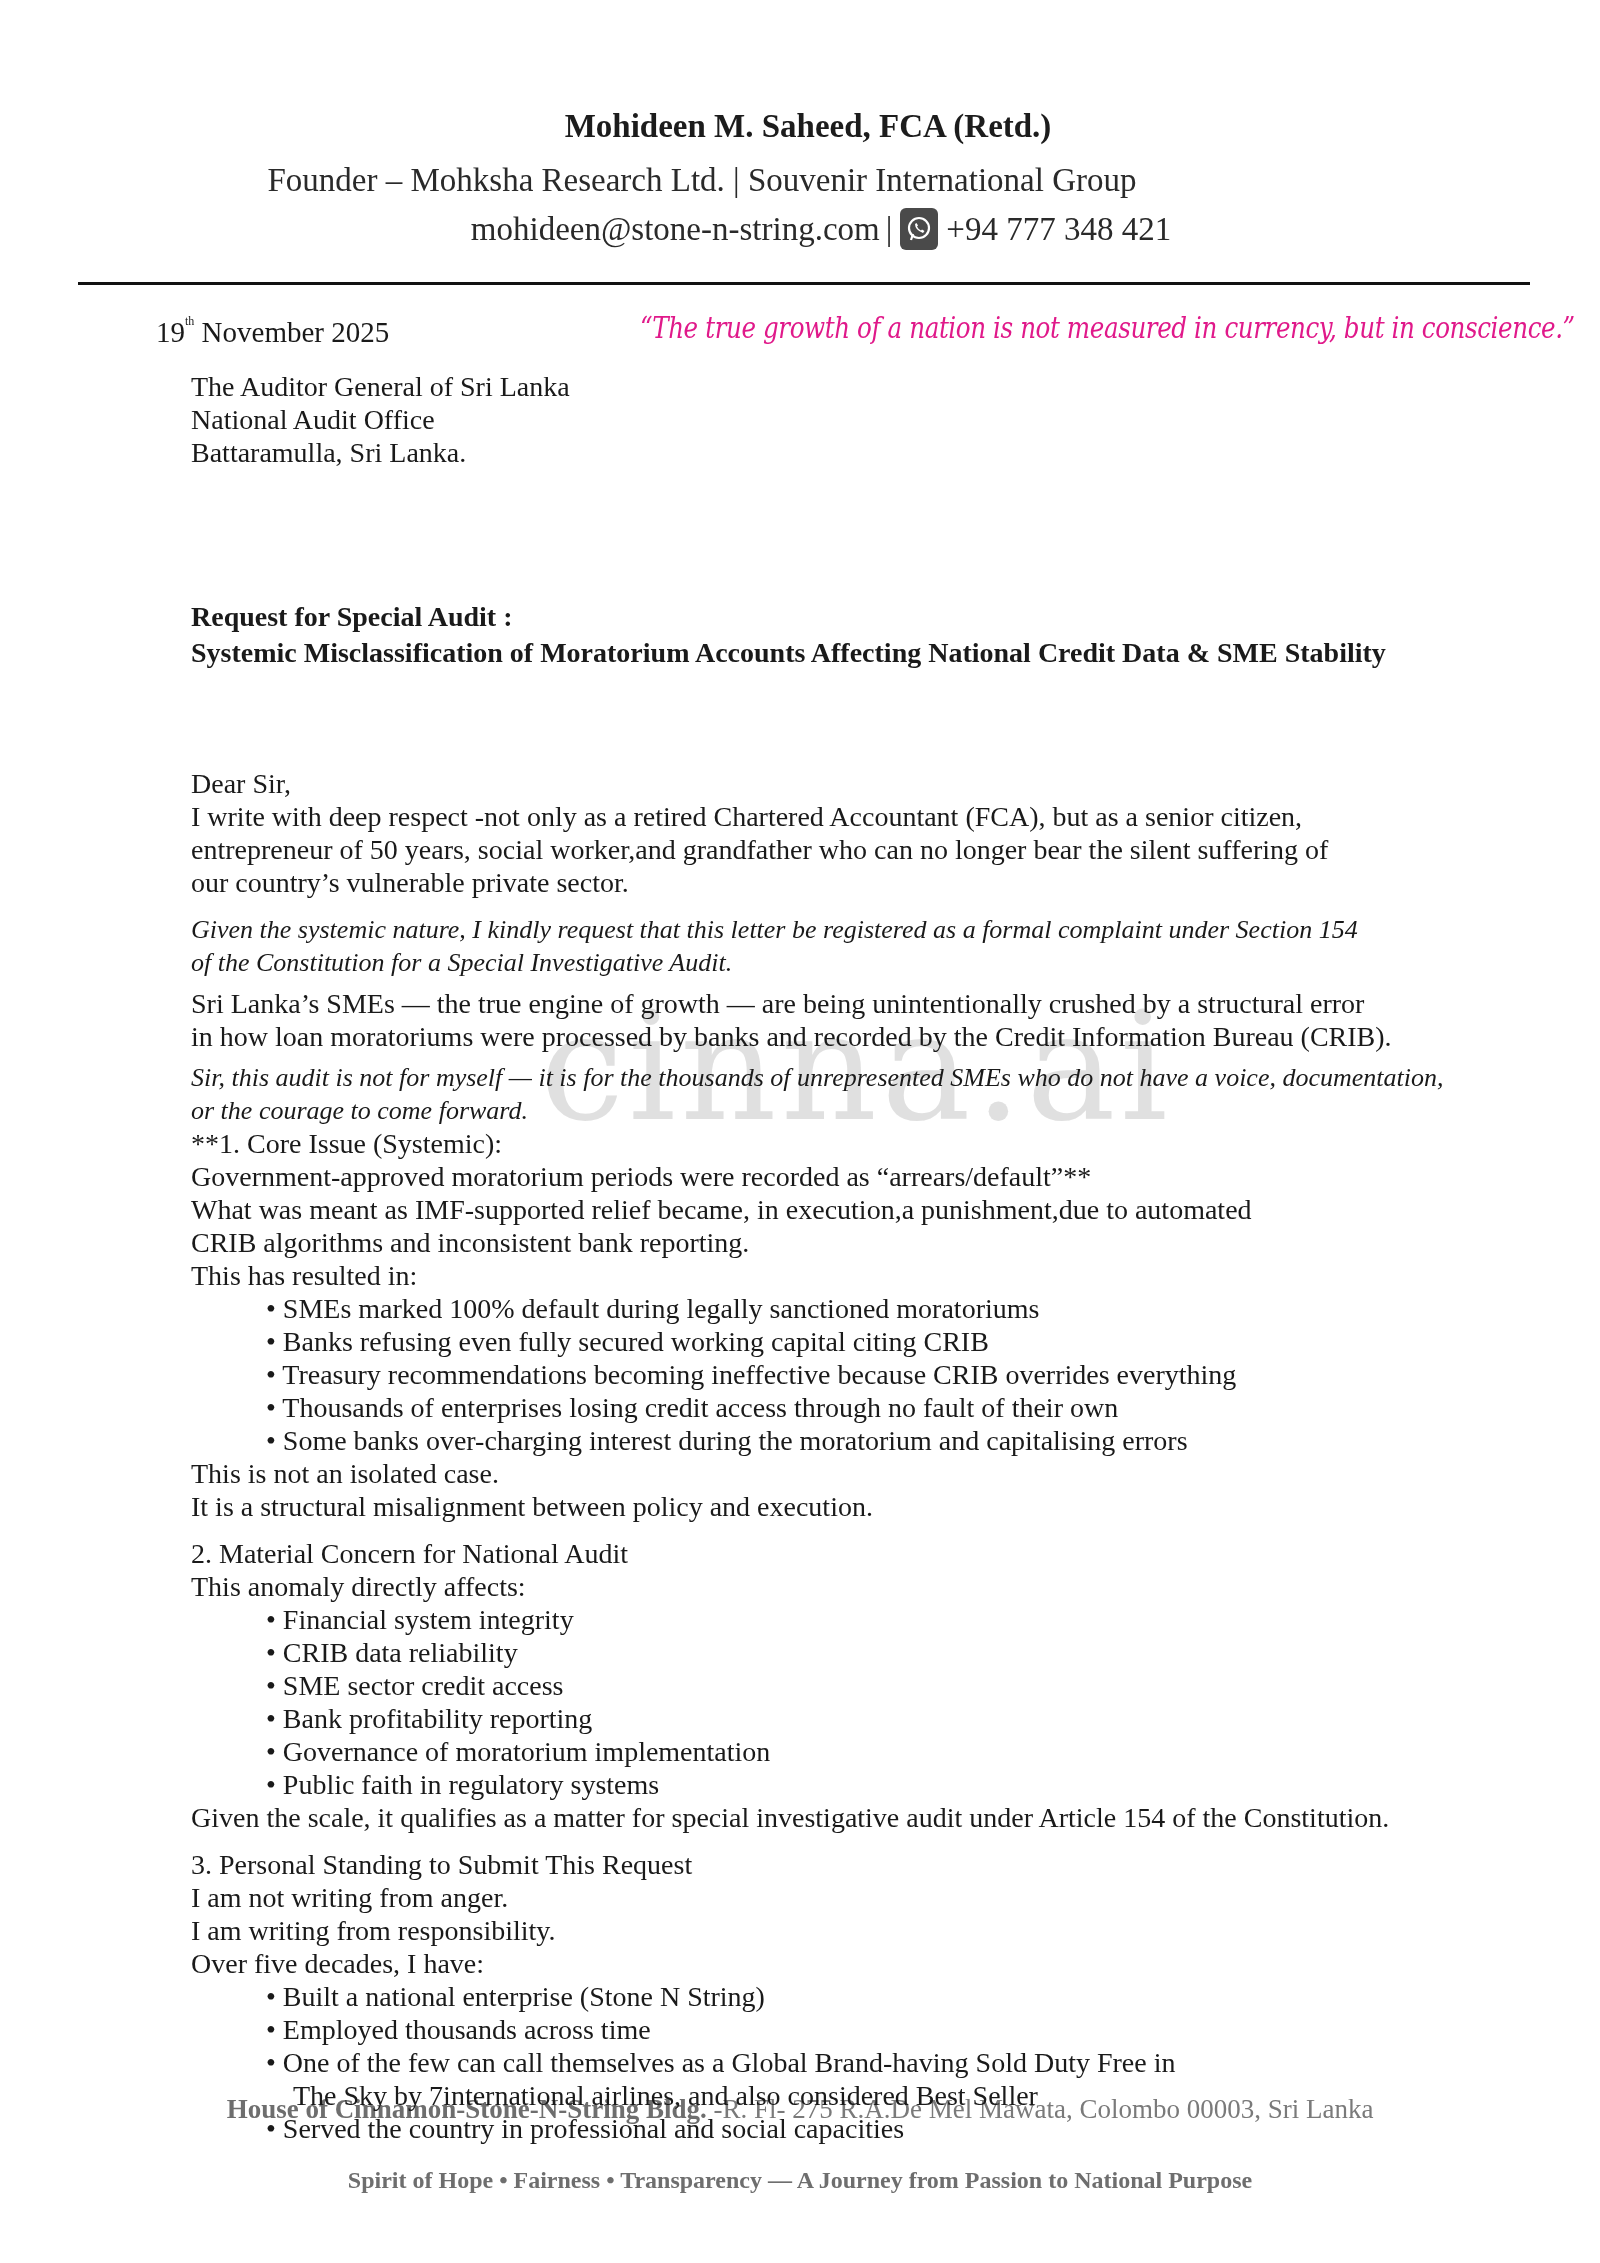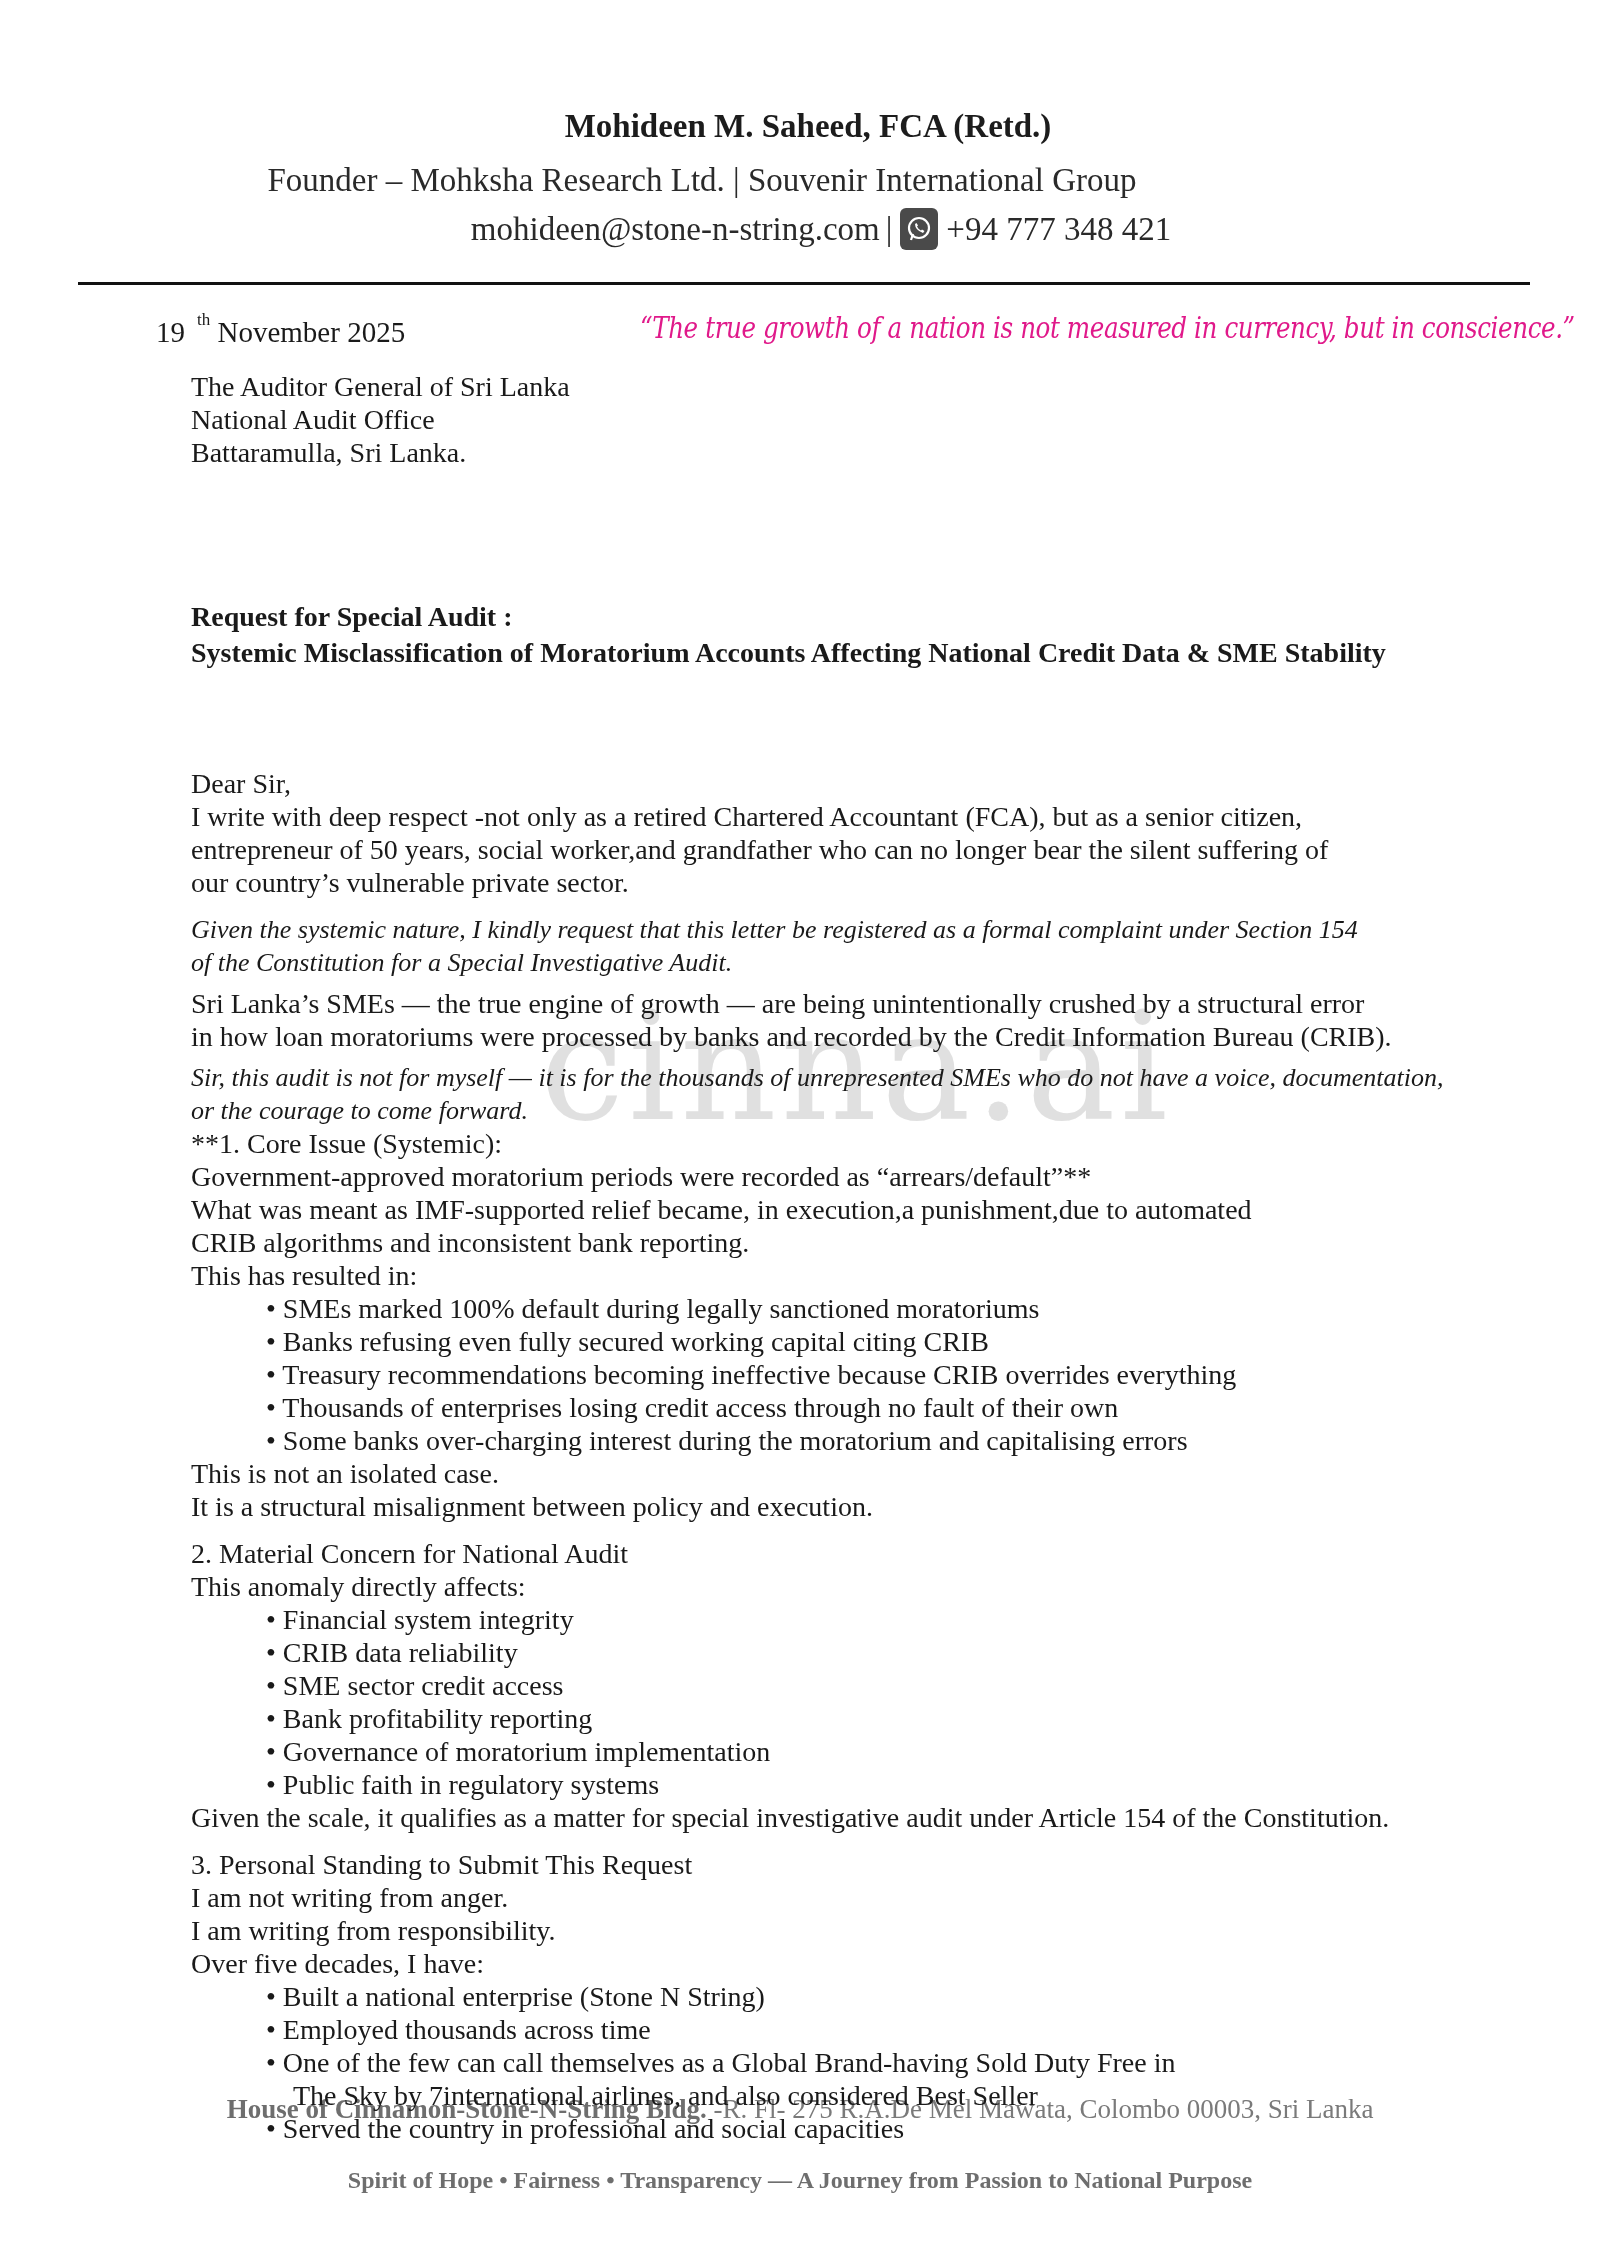--- a/index.html
+++ b/index.html
@@ -13,21 +13,21 @@
 
   
   .hdr-name { top: 108px; left: 0; width: 1600px; text-align: center; font-size: 33px; font-weight: bold; color: #1c1c1c; padding-left: 8px; }
   .hdr-sub { top: 162px; left: 0; width: 1404px; text-align: center; font-size: 33px; color: #2a2a2a; }
   .hdr-contact { top: 208px; left: 0; width: 1600px; text-align: center; font-size: 33px; color: #2a2a2a; display: flex; justify-content: center; align-items: center; gap: 6px; padding-left: 21px; }
   .wa-icon { display: inline-flex; width: 38px; height: 42px; border-radius: 6px; background: #4a4a4a; align-items: center; justify-content: center; vertical-align: middle; margin: 0 2px; }
   .rule { top: 282px; left: 78px; width: 1452px; height: 3px; background: #111; }
 
   
   .date { top: 316px; left: 156px; font-size: 29px; }
-  .date sup { font-size: 17px; position: relative; top: -6px; margin-left: 12px; }
+  .date sup { font-size: 12px; position: relative; top: -6px; }
   .quote { top: 310px; left: 640px; font-size: 30px; color: #e0198a; font-style: italic; font-family: "DejaVu Serif", serif; letter-spacing: -0.5px; transform: scaleX(0.82); transform-origin: left center; }
 
   
   .body-block { position: absolute; left: 160px; width: 1400px; font-size: 28px; line-height: 33px; }
   .addr { top: 370px; }
   .subject { top: 500px; font-weight: bold; font-size: 28px; line-height: 36px; }
   .p { margin: 0; }
   .it { font-style: italic; font-size: 26px; }
   .bul { padding-left: 75px; }
   .bul2 { padding-left: 102px; }

